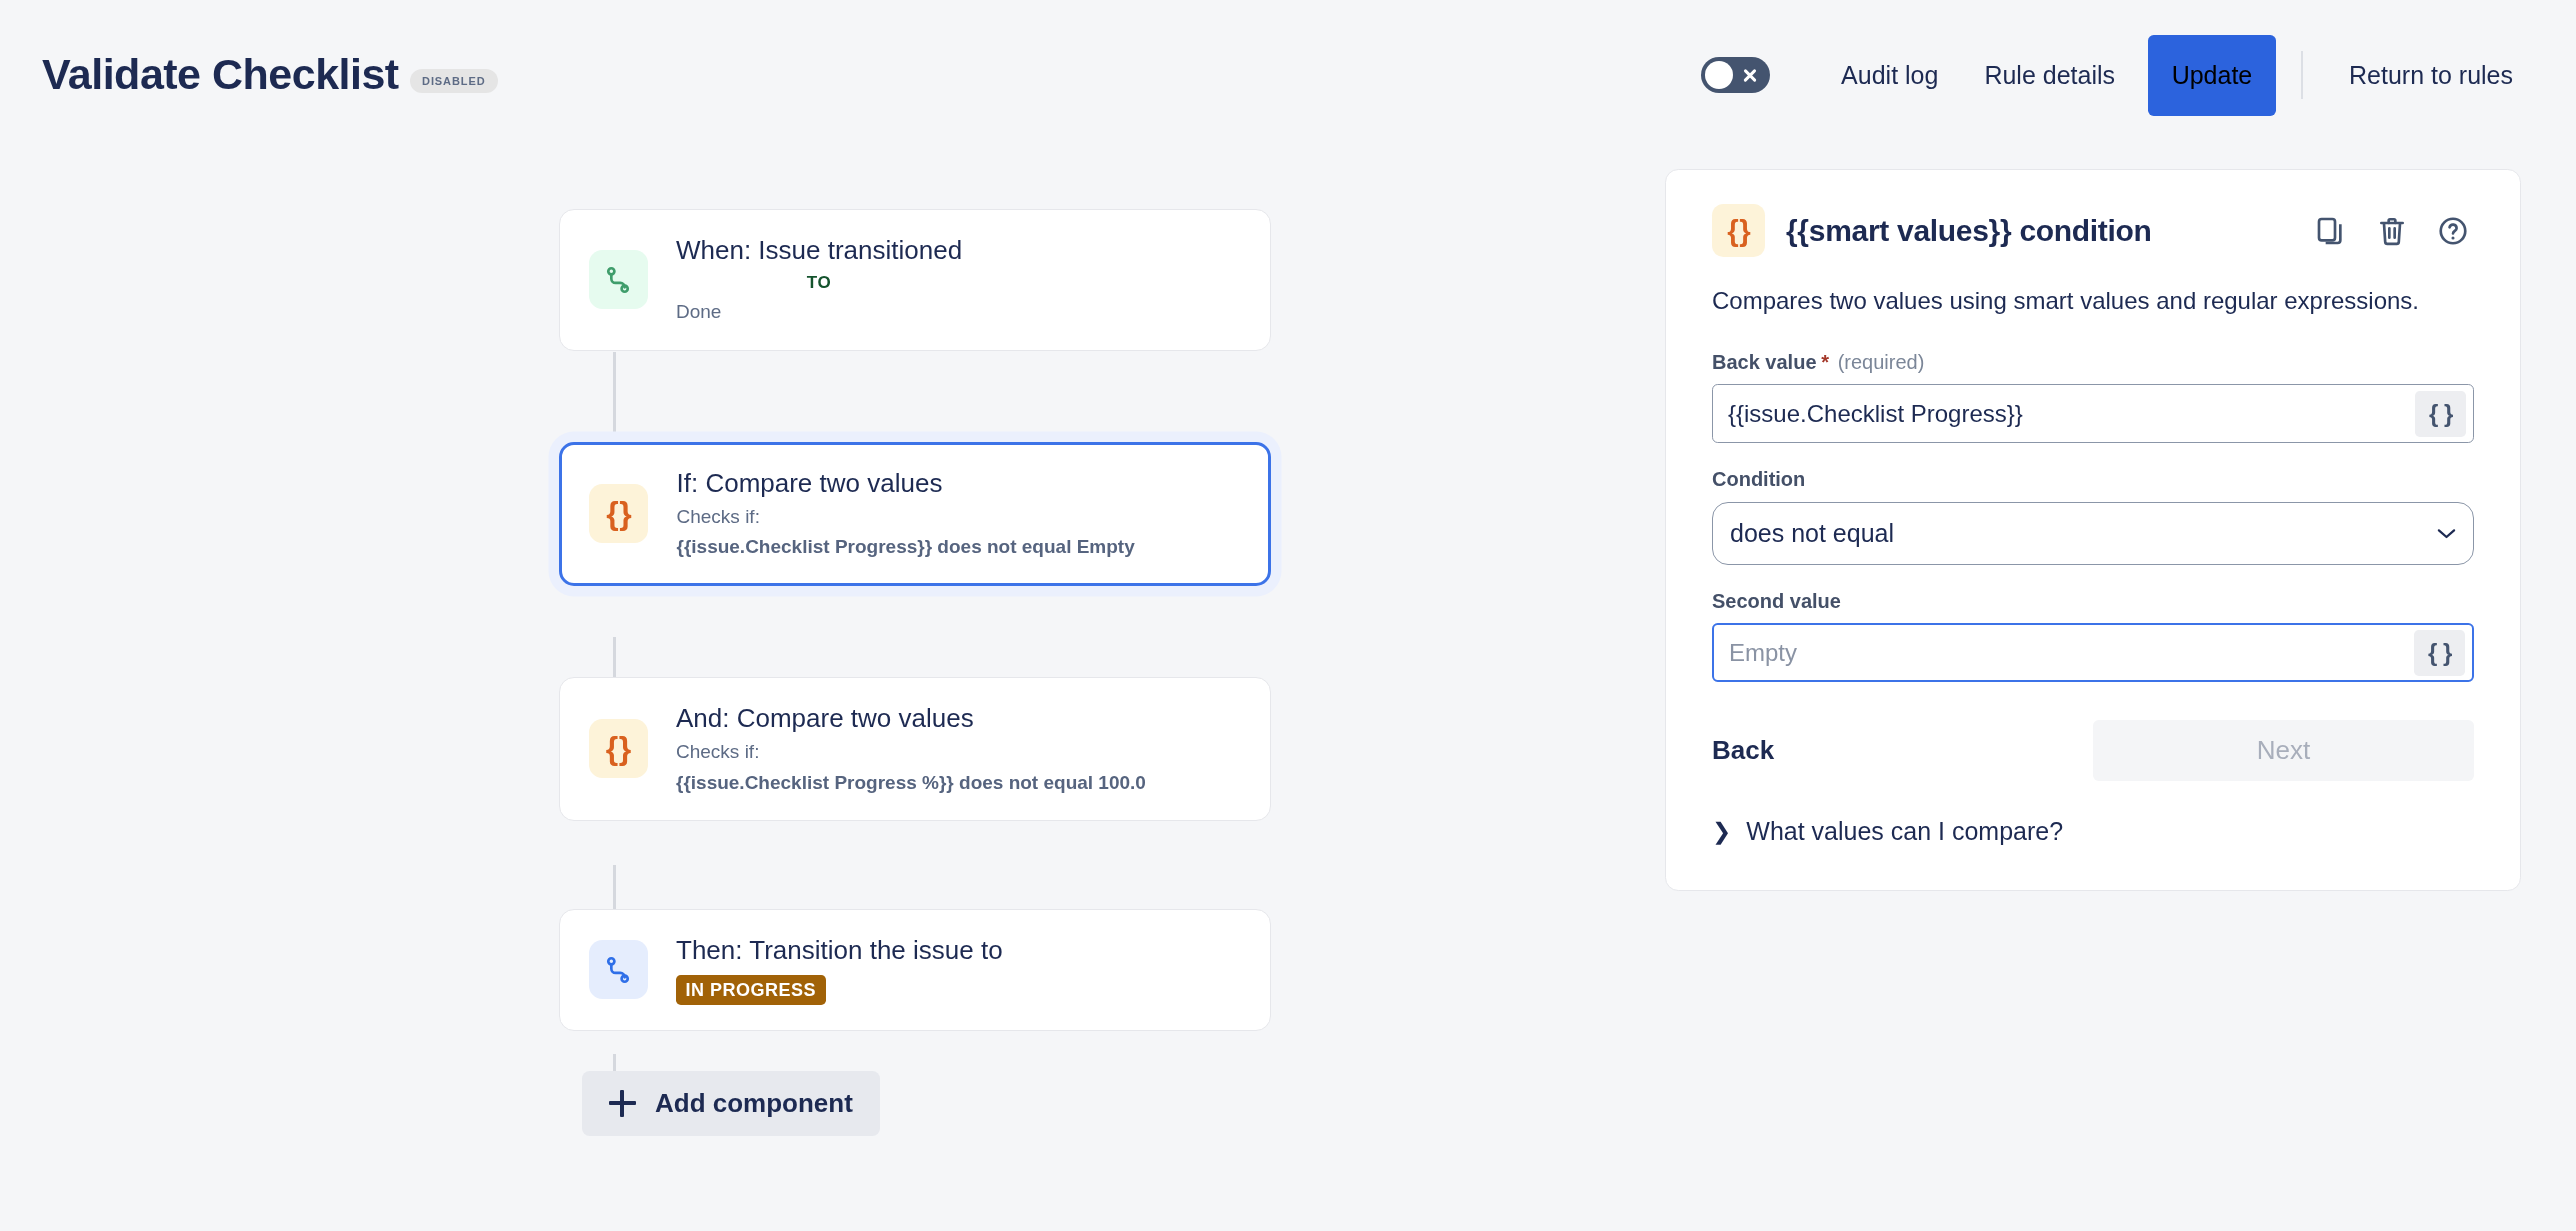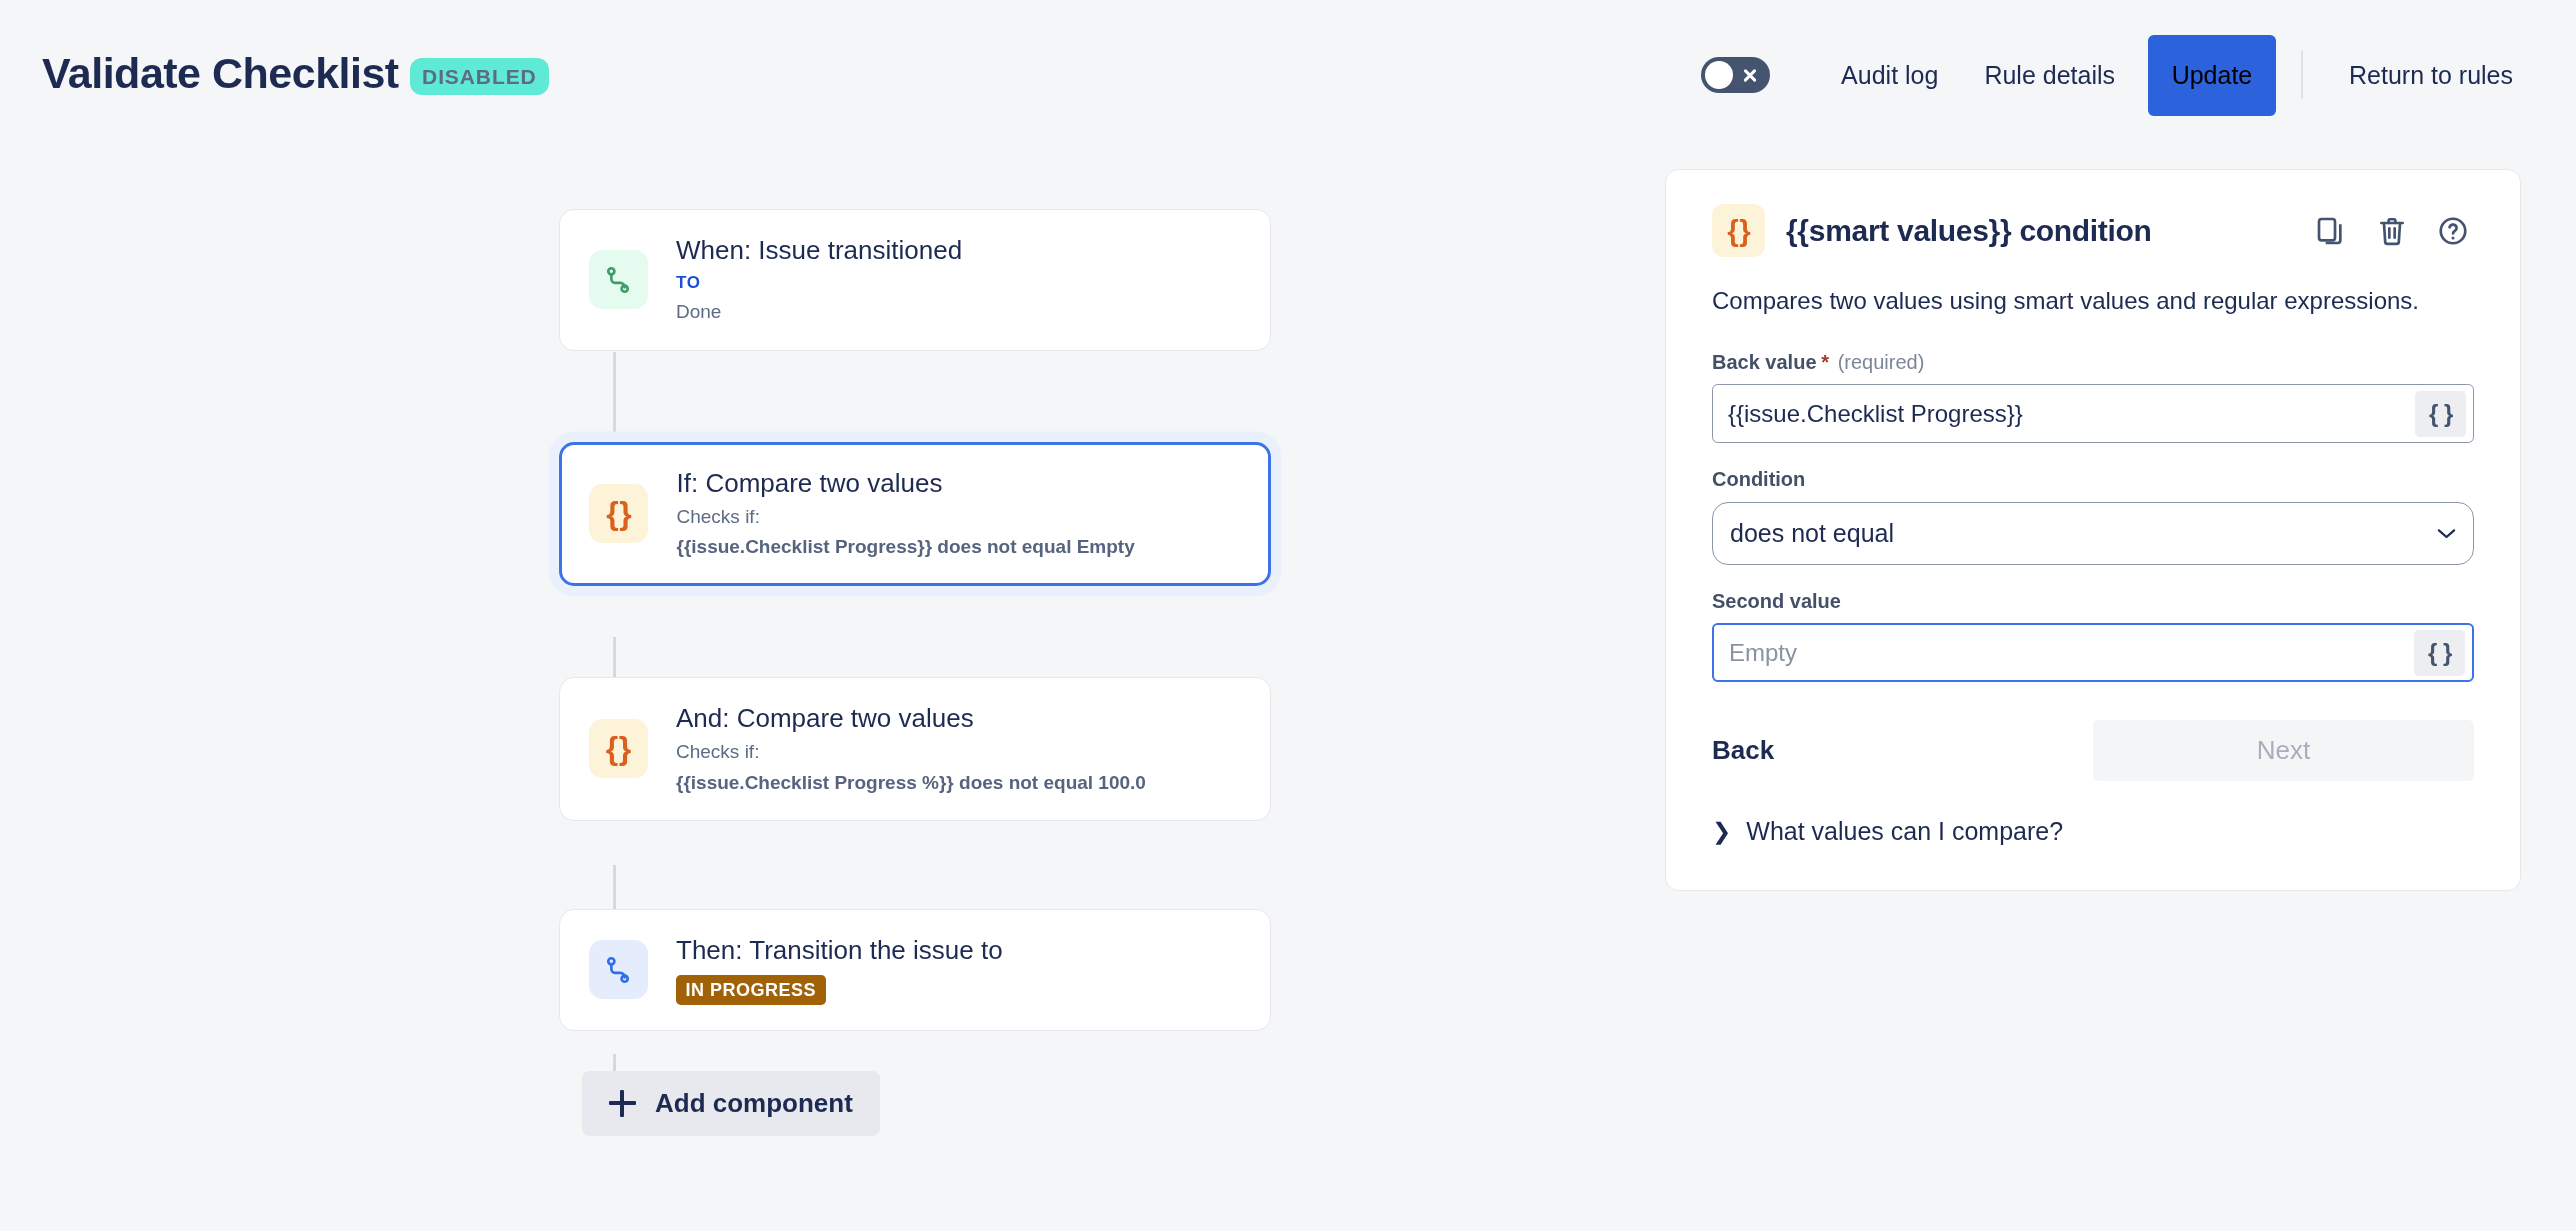--- a/index.html
+++ b/index.html
@@ -28,23 +28,23 @@
   .title-group { display: flex; align-items: baseline; gap: 11px; }
   .page-title {
     font-size: 43px;
     font-weight: 600;
     letter-spacing: -0.5px;
     color: #1b2martian;
     color: #1d2a52;
     line-height: 1;
   }
   .status-chip {
-    background: #5eead4;
+    background: #e5e5e5;
     color: #5d6b85;
-    font-size: 21px;
+    font-size: 11px;
     font-weight: 700;
     letter-spacing: 0.9px;
     padding: 6.7px 12.4px 5.7px;
     border-radius: 12px;
     position: relative;
     top: -3.8px;
   }
 
   .topbar-right {
     margin-left: auto;
@@ -180,22 +180,23 @@
   .node-sub {
     font-size: 19px;
     color: #616f8c;
     line-height: 1.34;
     margin-top: 4.8px;
   }
   .node-sub.caps {
     font-weight: 700;
     font-size: 17px;
     letter-spacing: 0.6px;
-    color: #1d4ed8;
+    color: #14532d;
     text-transform: uppercase;
+    text-align: center;
   }
   .node-sub.strong { font-weight: 700; color: #56647f; }
   .node-sub.plain  { font-weight: 400; color: #5d6b85; }
 
   .badge-dark {
     display: inline-block;
     margin-top: 8.6px;
     background: #a16207;
     color: #ffffff;
     font-size: 18px;

